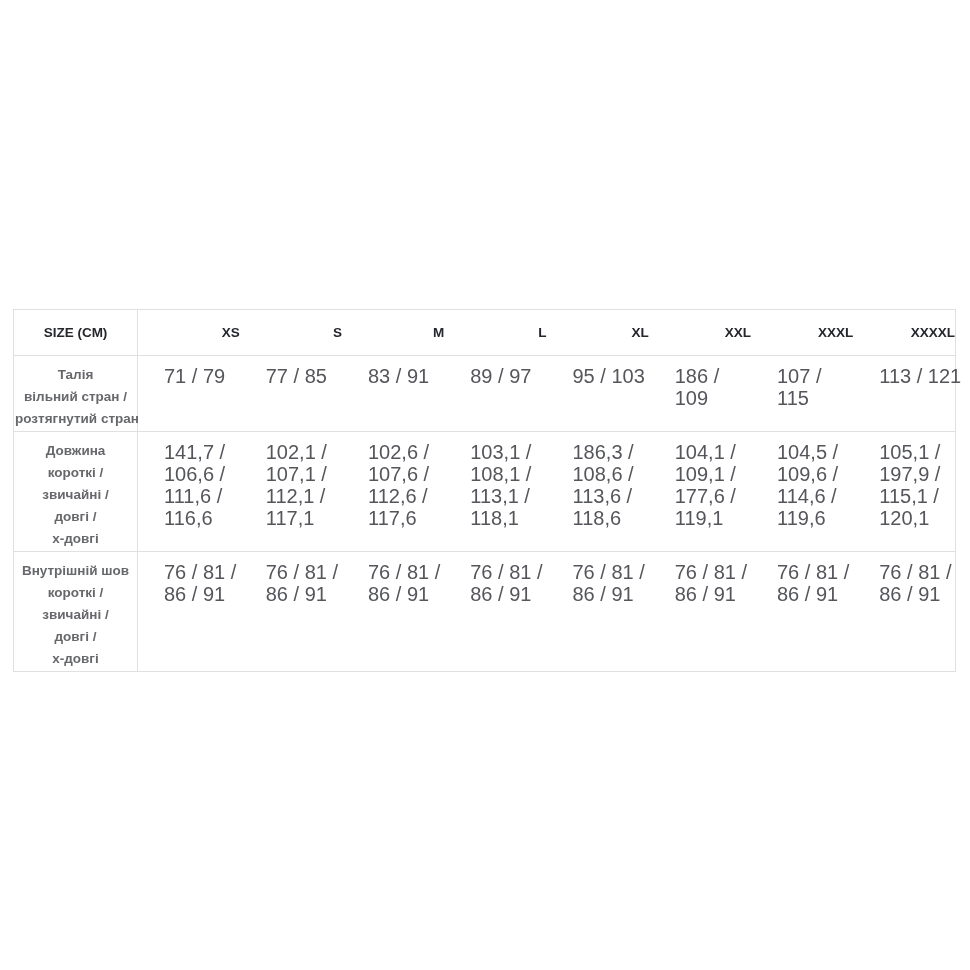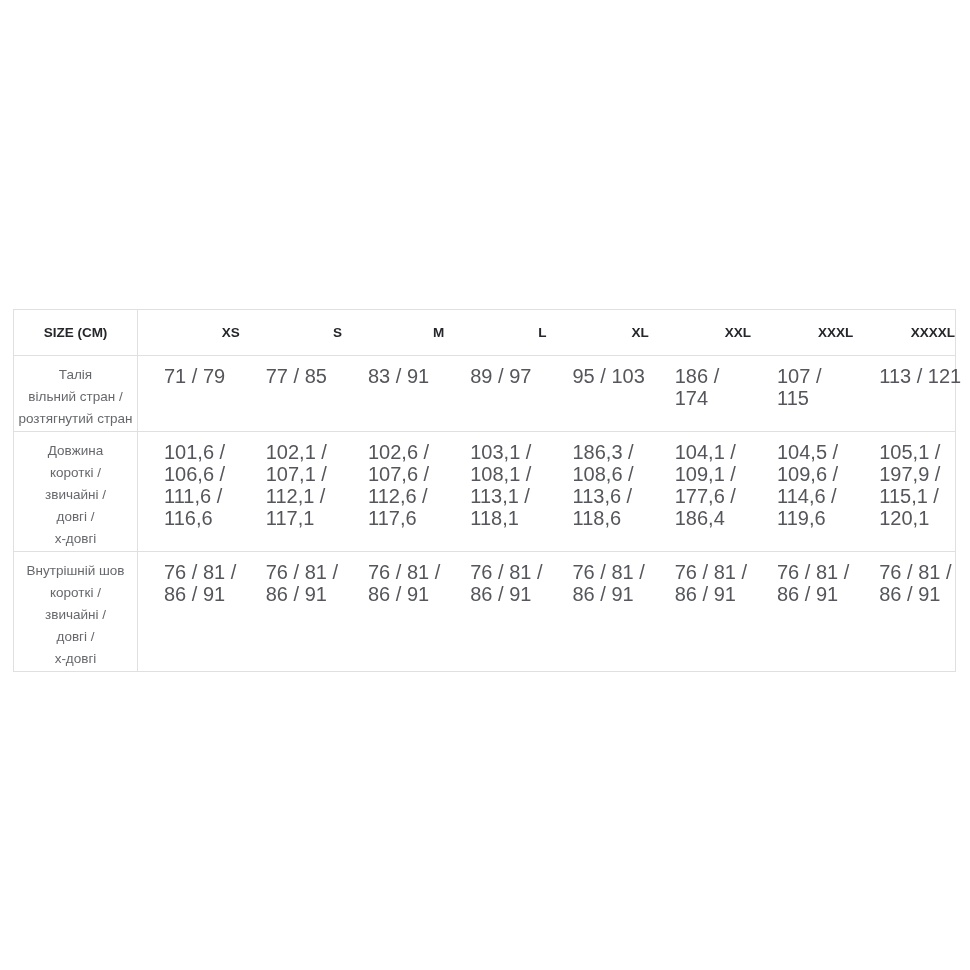--- a/index.html
+++ b/index.html
@@ -42,21 +42,21 @@
     border-right: 1px solid var(--border, #e0e0e0);
   }
 
   tbody tr { border-top: 1px solid var(--border, #e0e0e0); }
   tbody tr:nth-child(1) { height: 76px; }
   tbody tr:nth-child(2) { height: 111px; }
   tbody tr:nth-child(3) { height: 113px; }
 
   tbody th.rowlabel {
     vertical-align: top;
-    font-weight: normal;
+    font-weight: bold;
     color: var(--label-text, #67686c);
     font-size: 13.5px;
     line-height: 22px;
     padding-top: 8px;
     border-right: 1px solid var(--border, #e0e0e0);
   }
   tbody td {
     vertical-align: top;
     color: var(--cell-text, #55565b);
     font-size: 20px;
@@ -111,40 +111,40 @@
             <div class="cell-line">83 / 91</div>
           </td>
           <td>
             <div class="cell-line">89 / 97</div>
           </td>
           <td>
             <div class="cell-line">95 / 103</div>
           </td>
           <td>
             <div class="cell-line">186 /</div>
-            <div class="cell-line">174</div>
+            <div class="cell-line">109</div>
           </td>
           <td>
             <div class="cell-line">107 /</div>
             <div class="cell-line">115</div>
           </td>
           <td>
             <div class="cell-line">113 / 121</div>
           </td>
         </tr>
         <tr>
           <th class="rowlabel" scope="row">
             <div class="label-line">Довжина</div>
             <div class="label-line">короткі /</div>
             <div class="label-line">звичайні /</div>
             <div class="label-line">довгі /</div>
             <div class="label-line">х-довгі</div>
           </th>
           <td>
-            <div class="cell-line">101,6 /</div>
+            <div class="cell-line">141,7 /</div>
             <div class="cell-line">106,6 /</div>
             <div class="cell-line">111,6 /</div>
             <div class="cell-line">116,6</div>
           </td>
           <td>
             <div class="cell-line">102,1 /</div>
             <div class="cell-line">107,1 /</div>
             <div class="cell-line">112,1 /</div>
             <div class="cell-line">117,1</div>
           </td>
@@ -163,21 +163,21 @@
           <td>
             <div class="cell-line">186,3 /</div>
             <div class="cell-line">108,6 /</div>
             <div class="cell-line">113,6 /</div>
             <div class="cell-line">118,6</div>
           </td>
           <td>
             <div class="cell-line">104,1 /</div>
             <div class="cell-line">109,1 /</div>
             <div class="cell-line">177,6 /</div>
-            <div class="cell-line">186,4</div>
+            <div class="cell-line">119,1</div>
           </td>
           <td>
             <div class="cell-line">104,5 /</div>
             <div class="cell-line">109,6 /</div>
             <div class="cell-line">114,6 /</div>
             <div class="cell-line">119,6</div>
           </td>
           <td>
             <div class="cell-line">105,1 /</div>
             <div class="cell-line">197,9 /</div>

